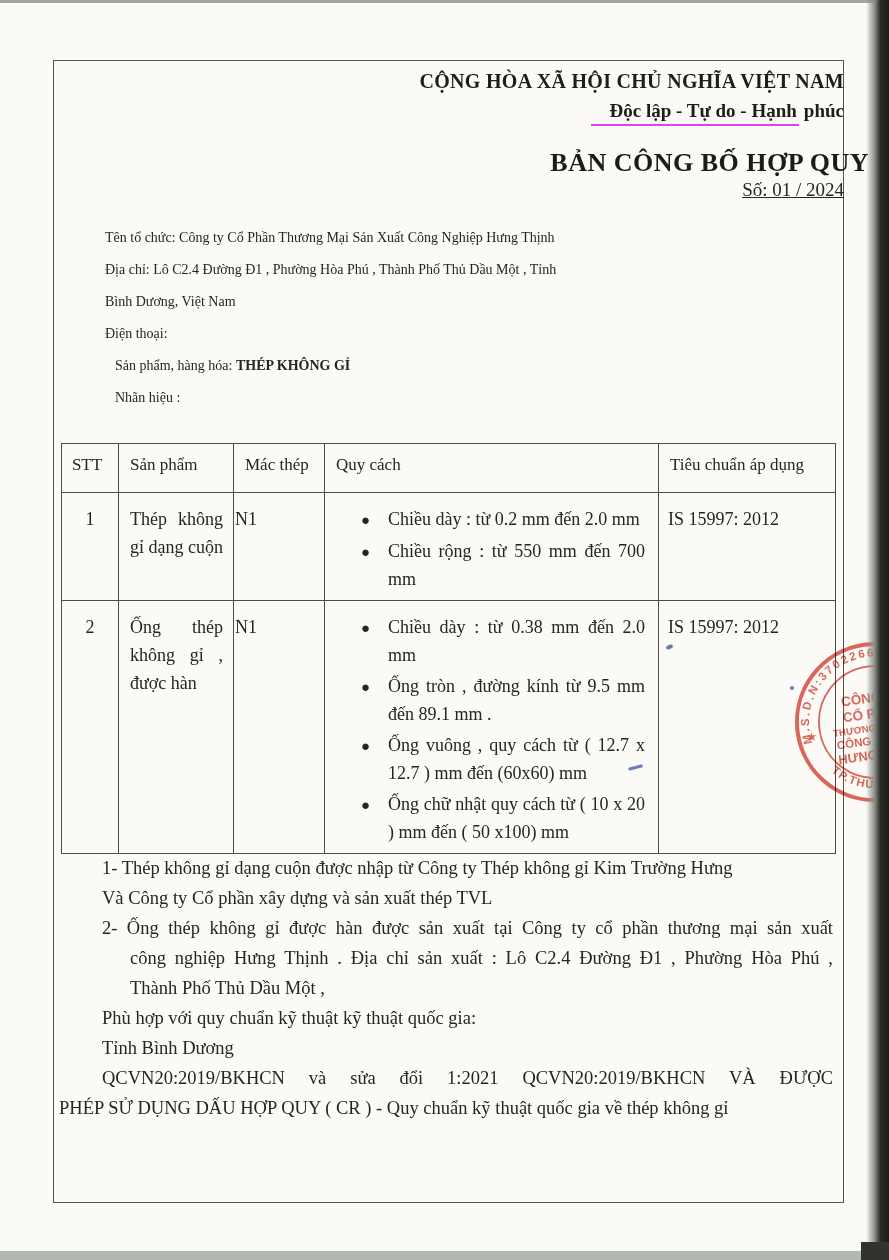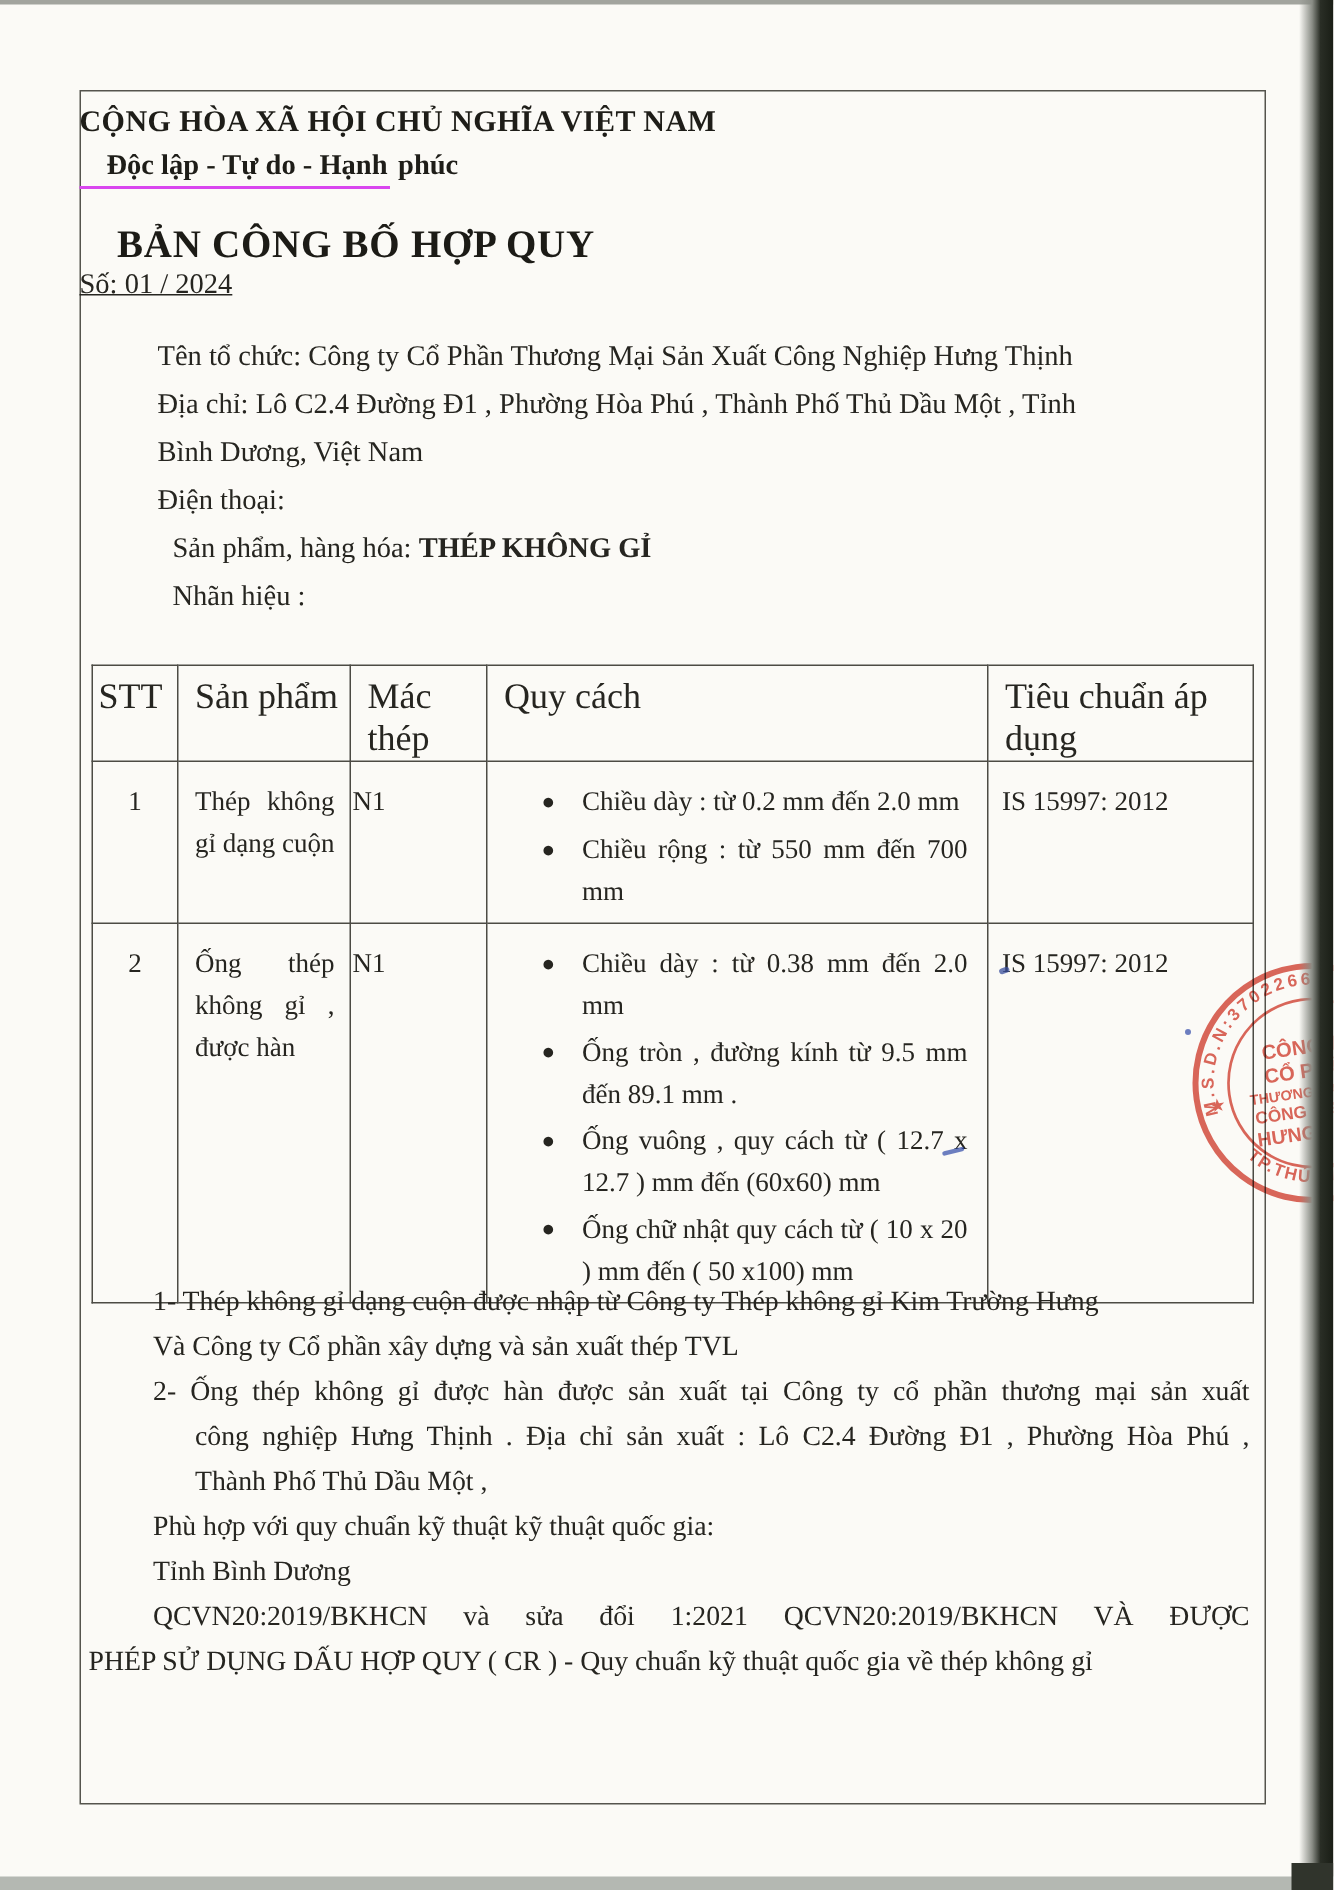--- a/index.html
+++ b/index.html
@@ -13,39 +13,39 @@
   .edge-right{position:absolute;left:866px;top:0;width:23px;height:1251px;z-index:6;
     background:linear-gradient(to right, rgba(120,124,116,0) 0%, #8a8d86 38%, #2a2e26 62%, #191d15 100%);}
   .edge-bottom{position:absolute;left:0;top:1251px;width:889px;height:9px;background:#b4b8b2;z-index:6;}
   .edge-bottom-dark{position:absolute;left:861px;top:1242px;width:28px;height:18px;background:#30342c;z-index:7;}
   .speck-a{position:absolute;left:666px;top:645px;width:7px;height:4px;background:#3a4f9e;border-radius:2px;transform:rotate(-20deg);opacity:.75;z-index:2;}
   .speck-b{position:absolute;left:628px;top:766px;width:15px;height:3px;background:#2f49a8;border-radius:2px;transform:rotate(-14deg);opacity:.7;z-index:2;}
   .speck-c{position:absolute;left:790px;top:686px;width:4px;height:4px;background:#2f49a8;border-radius:50%;opacity:.7;z-index:2;}
 
   .frame{position:absolute;left:53px;top:60px;width:789px;height:1141px;border:1.6px solid #55544d;z-index:1;}
 
-  .hdr{position:absolute;left:53px;width:791px;text-align:left;z-index:2;}
+  .hdr{position:absolute;left:53px;width:791px;text-align:right;z-index:2;}
   .hdr-national{top:70px;font-size:20px;font-weight:bold;letter-spacing:.3px;color:#1e1d18;}
   .hdr-motto{top:100px;font-size:19px;font-weight:bold;color:#1e1d18;}
   .motto-underline{display:inline-block;border-bottom:2px solid #d946ef;padding:0 2px 2px 18px;}
   .motto-tail{padding-left:5px;}
   .hdr-title{top:148px;font-size:26px;font-weight:bold;letter-spacing:.5px;color:#1c1b16;padding-left:25px;}
   .hdr-number{top:179px;font-size:19px;text-decoration:underline;}
 
-  .info{position:absolute;left:105px;top:222px;width:700px;font-size:19px;line-height:32px;z-index:2;}
+  .info{position:absolute;left:105px;top:222px;width:700px;font-size:14px;line-height:32px;z-index:2;}
   .info .ind{padding-left:10px;}
   .bold{font-weight:bold;}
 
   table.spec{
     position:absolute;left:61px;top:443px;width:774px;z-index:1;
     border-collapse:collapse;table-layout:fixed;
     font-size:18px;line-height:28px;color:#262520;
   }
   table.spec th, table.spec td{border:1.4px solid #4c4b44;vertical-align:top;font-weight:normal;}
-  table.spec th{height:41px;text-align:left;padding:7px 6px 0 11px;font-size:24px;}
+  table.spec th{height:41px;text-align:left;padding:7px 6px 0 11px;font-size:17px;}
   table.spec th.c{text-align:center;padding-left:0;}
   td.stt{text-align:center;padding-top:12px;height:0;}
   td.prod{padding:12px 10px 0 11px;text-align:justify;}
   td.grade{text-align:left;padding-top:12px;}
   td.qc{padding:12px 6px 4px 36px;}
   td.std{padding:12px 4px 0 9px;}
   tr.r1{height:94px;} tr.r2{height:238px;}
   .bullet{display:flex;margin-bottom:3px;}
   .dot{width:27px;flex:none;font-size:15px;padding-top:1px;}
   .btxt{flex:1;text-align:justify;padding-right:7px;}

